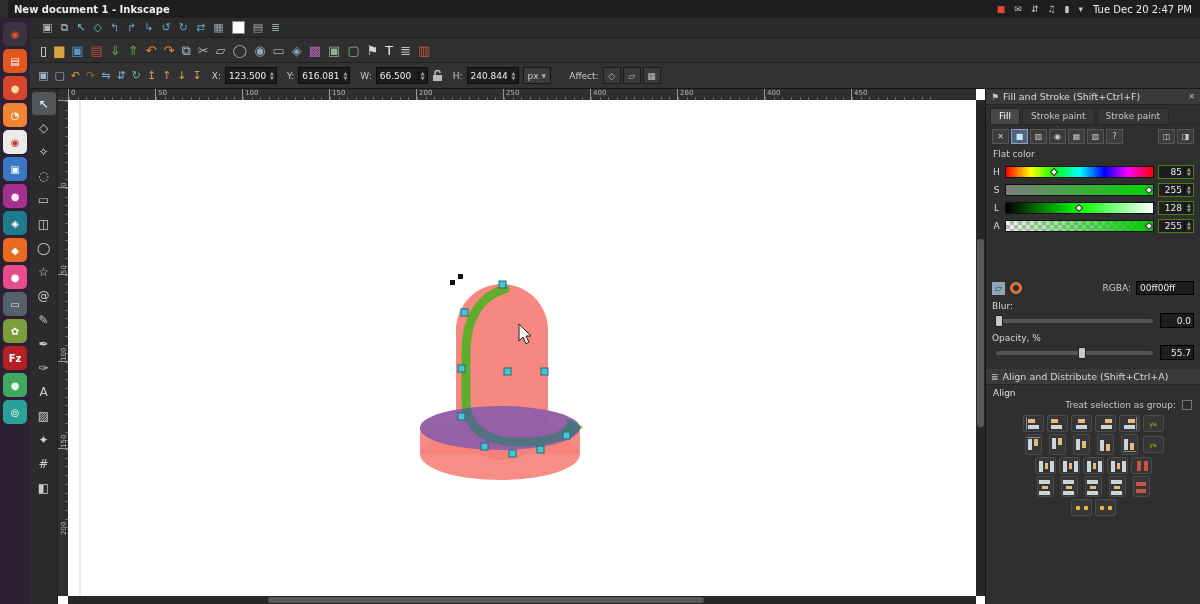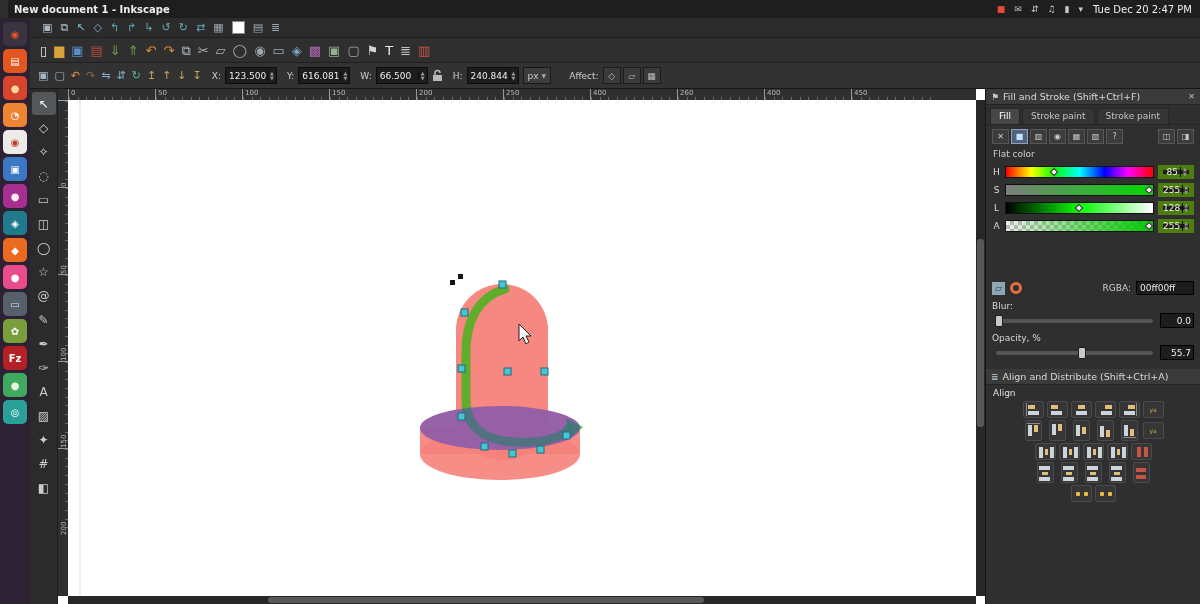--- a/index.html
+++ b/index.html
@@ -64,21 +64,21 @@
   .cstab{padding:1px 5px;border-radius:2px;color:#c4c4c4;}
   .cstab.active{background:#4d4d4d;color:#fff;}
   .slrow{display:flex;align-items:center;gap:4px;padding:2px 6px;}
   .sllabel{width:9px;text-align:center;color:#ddd;}
   .slbar{flex:1;height:12px;position:relative;border:1px solid #101010;}
   .grad-h{background:linear-gradient(to right,#f00,#ff0 17%,#0f0 33%,#0ff 50%,#00f 67%,#f0f 83%,#f00);}
   .grad-s{background:linear-gradient(to right,#7d7d7d,#00d800);}
   .grad-l{background:linear-gradient(to right,#000,#00ff00 50%,#fff);}
   .grad-a{background-image:linear-gradient(to right,rgba(0,200,0,0),#00c800),repeating-conic-gradient(#b9b9b9 0 25%,#efefef 0 50%);background-size:100% 100%,8px 8px;}
   .marker{position:absolute;top:2px;width:6px;height:6px;background:#eee;border:1px solid #222;transform:rotate(45deg);margin-left:-4px;}
-  .slspin{width:36px;height:14px;background:#1d1d1d;border:5px solid #4d7c0f;display:flex;align-items:center;}
+  .slspin{width:36px;height:14px;background:#1d1d1d;border:1px solid #4d7c0f;display:flex;align-items:center;}
   .slspin .v{flex:1;text-align:right;padding-right:2px;font-size:9px;color:#eee;}
   .rgba-row{display:flex;align-items:center;gap:5px;padding:4px 6px;margin-top:42px;}
   .mini-ico{width:13px;height:13px;display:flex;align-items:center;justify-content:center;font-size:9px;}
   .mini-page{background:#8fa6b5;color:#2a3a44;}
   .mini-ring{border:3px solid #e2703a;border-radius:50%;width:12px;height:12px;}
   .rgba-row .lbl{margin-left:auto;color:#cfcfcf;}
   .rgba-box{width:58px;height:14px;background:#1c1c1c;border:1px solid #000;display:flex;align-items:center;padding:0 3px;color:#e8e8e8;}
   .ctl-block{padding:2px 6px 1px 6px;}
   .ctl-line{display:flex;align-items:center;gap:3px;padding:1px 6px 3px 6px;}
   .hslider{position:relative;flex:1;height:4px;background:#555;border-radius:2px;margin:0 4px;}
@@ -534,20 +534,24 @@
       </div>
 
       <div class="ptitle alptitle">
         <span class="picon">≣</span>
         <span>Align and Distribute (Shift+Ctrl+A)</span>
       </div>
 
       <div class="seclabel">Align</div>
 
 
+      <div class="grprow">
+        <span>Treat selection as group:</span>
+        <span class="chk"></span>
+      </div>
 
       <div class="btnrow">
 
       <div class="albtn i-edge-l">
             <span class="al-glyph"></span>
           </div>
           <div class="albtn i-l">
             <span class="al-glyph"></span>
           </div>
           <div class="albtn i-c">

